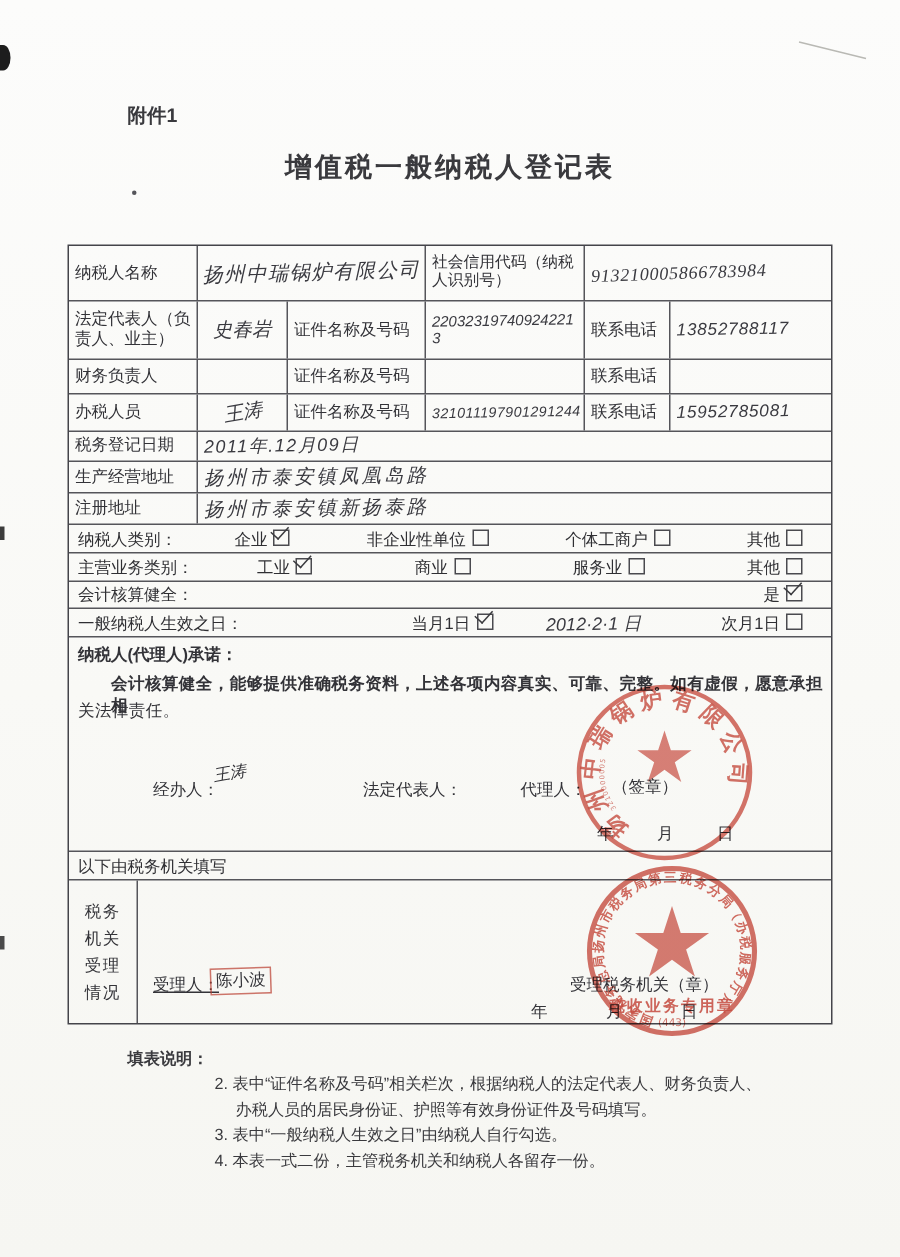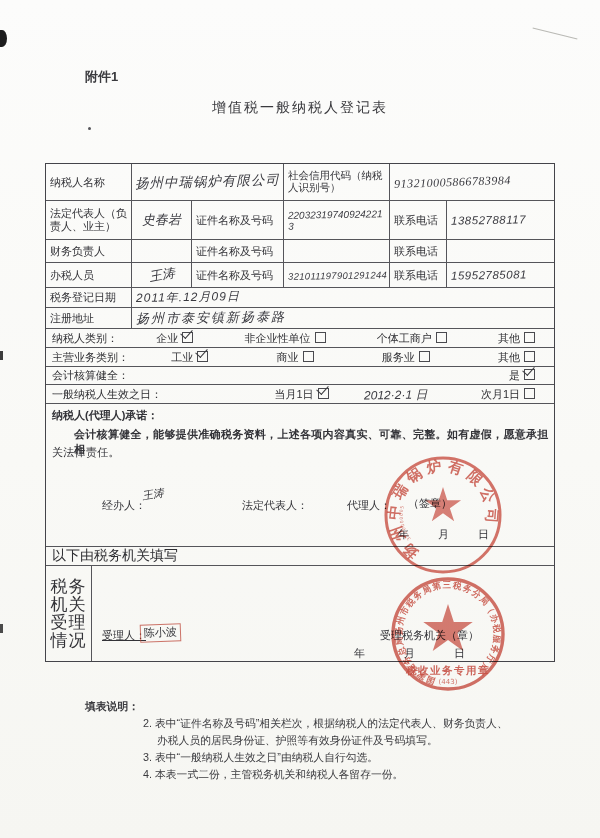--- a/index.html
+++ b/index.html
@@ -1,22 +1,22 @@
 <!DOCTYPE html>
 <html><head>
 <meta charset="utf-8">
 <style>
   html,body{margin:0;padding:0;background:#e8e8e6;}
   .page{position:relative;width:600px;height:838px;margin:0 auto;overflow:hidden;
         background:linear-gradient(180deg,#fcfcfb 0%,#f9f9f6 55%,#f6f6f2 100%);
         font-family:"Liberation Sans","DejaVu Sans",sans-serif;color:#2f2f33;padding-left:25px;}
   
   .attach{position:absolute;left:85px;top:68px;font-size:13px;font-weight:bold;color:#3a3a3e;}
-  .title{position:absolute;left:0;top:99px;width:600px;text-align:center;font-size:14px;
-         font-weight:normal;letter-spacing:2px;color:#3a3a3e;}
+  .title{position:absolute;left:0;top:99px;width:600px;text-align:center;font-size:18px;
+         font-weight:bold;letter-spacing:2px;color:#3a3a3e;}
   .stray-dot{position:absolute;left:88px;top:127px;width:3px;height:3px;border-radius:50%;background:#55555a;}
   .mark-topleft{position:absolute;left:0;top:30px;width:7px;height:17px;background:#1d1d1d;border-radius:0 70% 70% 0/50%;}
   .mark-small1{position:absolute;left:0;top:351px;width:3px;height:9px;background:#3c3c3c;}
   .mark-small2{position:absolute;left:0;top:624px;width:3px;height:9px;background:#4a4a4a;}
   .scratch{position:absolute;left:532px;top:33px;width:46px;height:1px;background:#b9b9b4;transform:rotate(14deg);}
   
   .tbl{position:absolute;left:45px;top:163px;width:510px;border:1.6px solid #44444a;box-sizing:border-box;}
   .row{display:flex;border-top:1px solid #55555a;box-sizing:border-box;position:relative;}
   .row:first-child{border-top:none;}
   .cell{box-sizing:border-box;border-left:1px solid #55555a;padding:2px 4px;display:flex;align-items:center;}
@@ -56,22 +56,22 @@
   .c-title{left:6px;top:4px;font-weight:bold;}
   .c-line1{left:28px;top:23px;letter-spacing:.3px;font-weight:bold;}
   .c-line2{left:6px;top:41px;letter-spacing:.3px;}
   .c-handler{left:56px;top:94px;}
   .c-sig{left:96px;top:83px;}
   .c-legal{left:196px;top:94px;}
   .c-agent{left:301px;top:94px;}
   .c-seal-hint{left:362px;top:92px;}
   .c-date{left:352px;top:123px;letter-spacing:9px;}
   
-  .r13 .cell{font-size:14px;padding-left:6px;}
-  .sideCol{width:45px;flex-direction:column;justify-content:center;font-size:17px;line-height:18px;
+  .r13 .cell{font-size:11px;padding-left:6px;}
+  .sideCol{width:45px;flex-direction:column;justify-content:center;font-size:11px;line-height:18px;
            color:#333338;letter-spacing:1px;}
   .mainCell{flex:1;position:relative;}
   .mainCell .abs{position:absolute;font-size:11px;color:#333338;}
   .a-acceptor{left:10px;top:62px;text-decoration:underline;}
   .a-stamp{left:48px;top:58px;font-size:11.5px;color:rgba(185,60,45,.85);
            border:1.5px solid rgba(185,60,45,.7);padding:0 3px 1px 3px;transform:rotate(-2deg);}
   .a-office{left:288px;top:62px;}
   .a-date{left:262px;top:80px;letter-spacing:14px;}
   
   .notes{position:absolute;left:85px;top:698px;font-size:10.8px;line-height:17px;color:#3a3a3e;}
@@ -156,20 +156,26 @@
       </div>
     </div>
 
     <div class="row r5">
       <div class="cell wA lbl">税务登记日期</div>
       <div class="cell wVal">
         <span class="hw" style="font-size:12px;letter-spacing:1px;">2011年.12月09日</span>
       </div>
     </div>
 
+    <div class="row r6">
+      <div class="cell wA lbl">生产经营地址</div>
+      <div class="cell wVal">
+        <span class="hw hw-addr">扬州市泰安镇凤凰岛路</span>
+      </div>
+    </div>
 
     <div class="row r7">
       <div class="cell wA lbl">注册地址</div>
       <div class="cell wVal">
         <span class="hw hw-addr">扬州市泰安镇新扬泰路</span>
       </div>
     </div>
 
     <div class="row r8">
       <div class="cell full opts">

